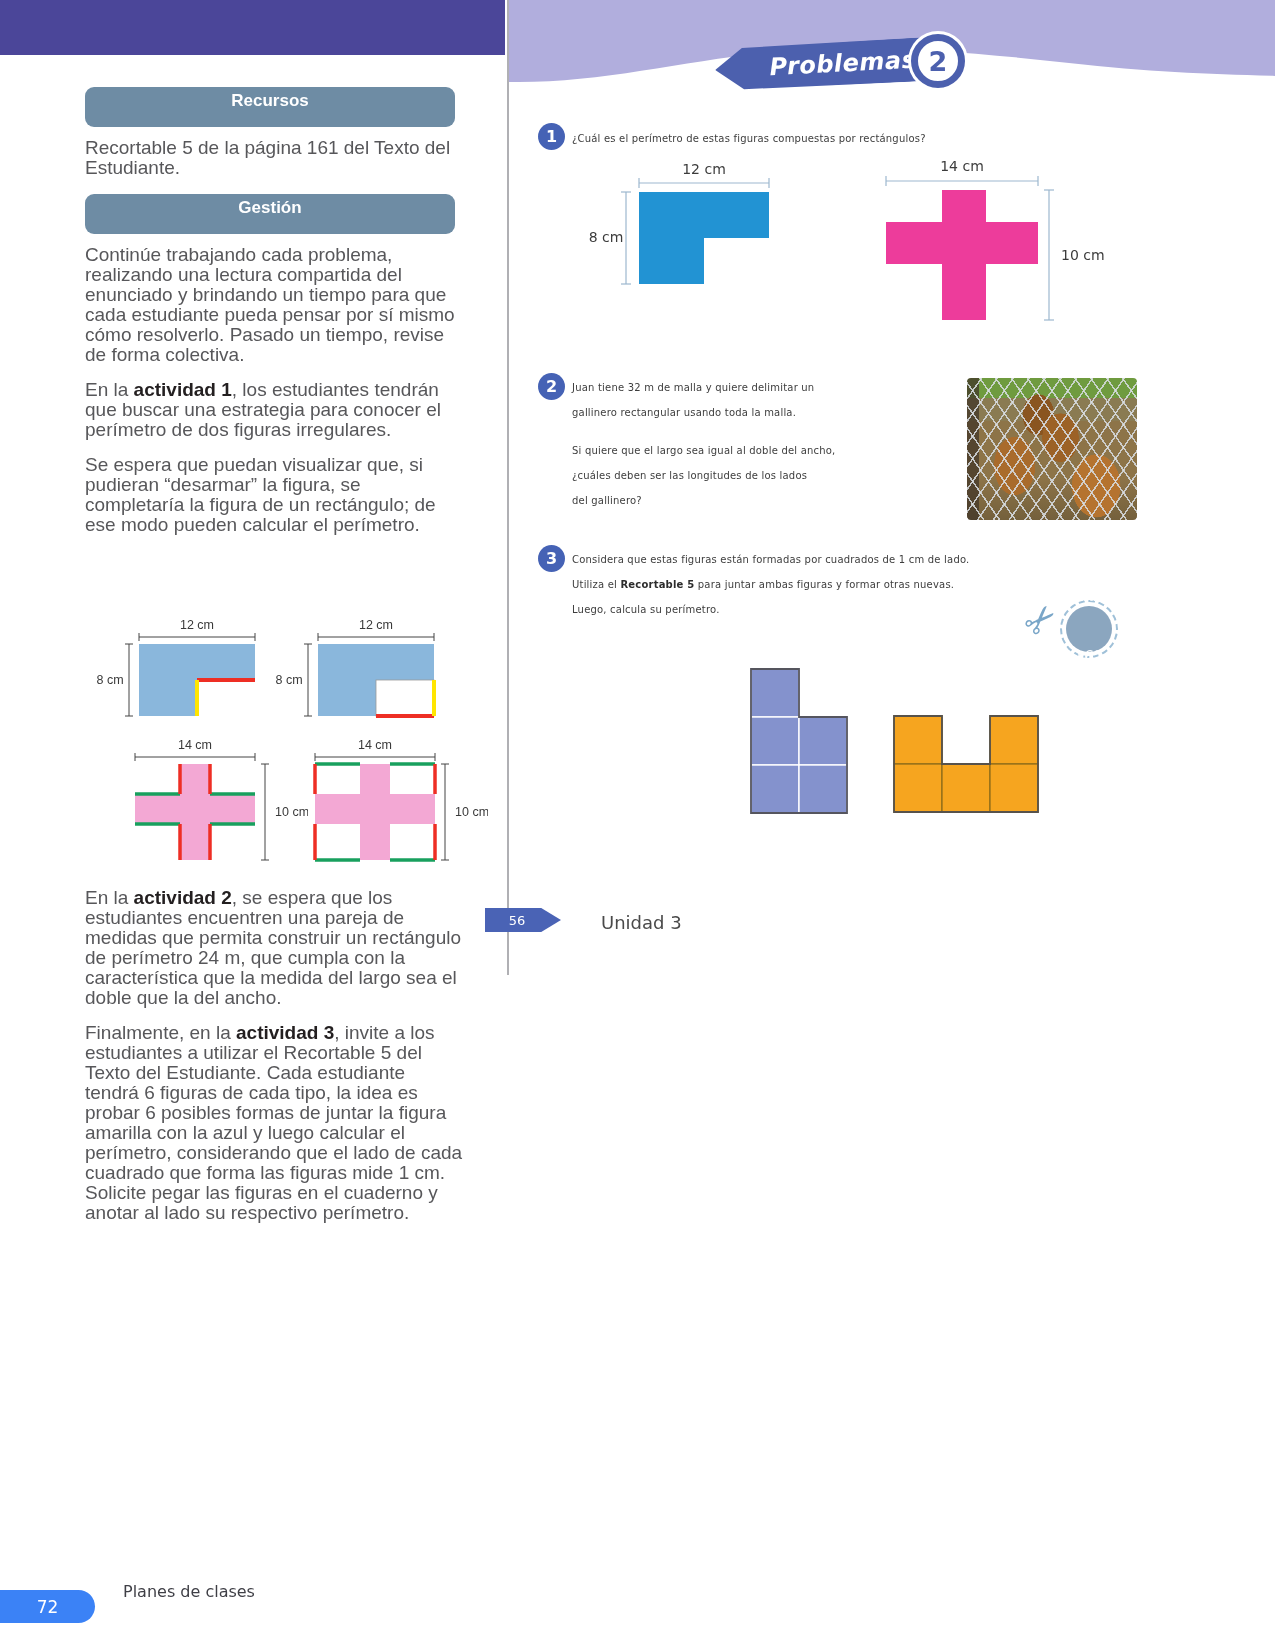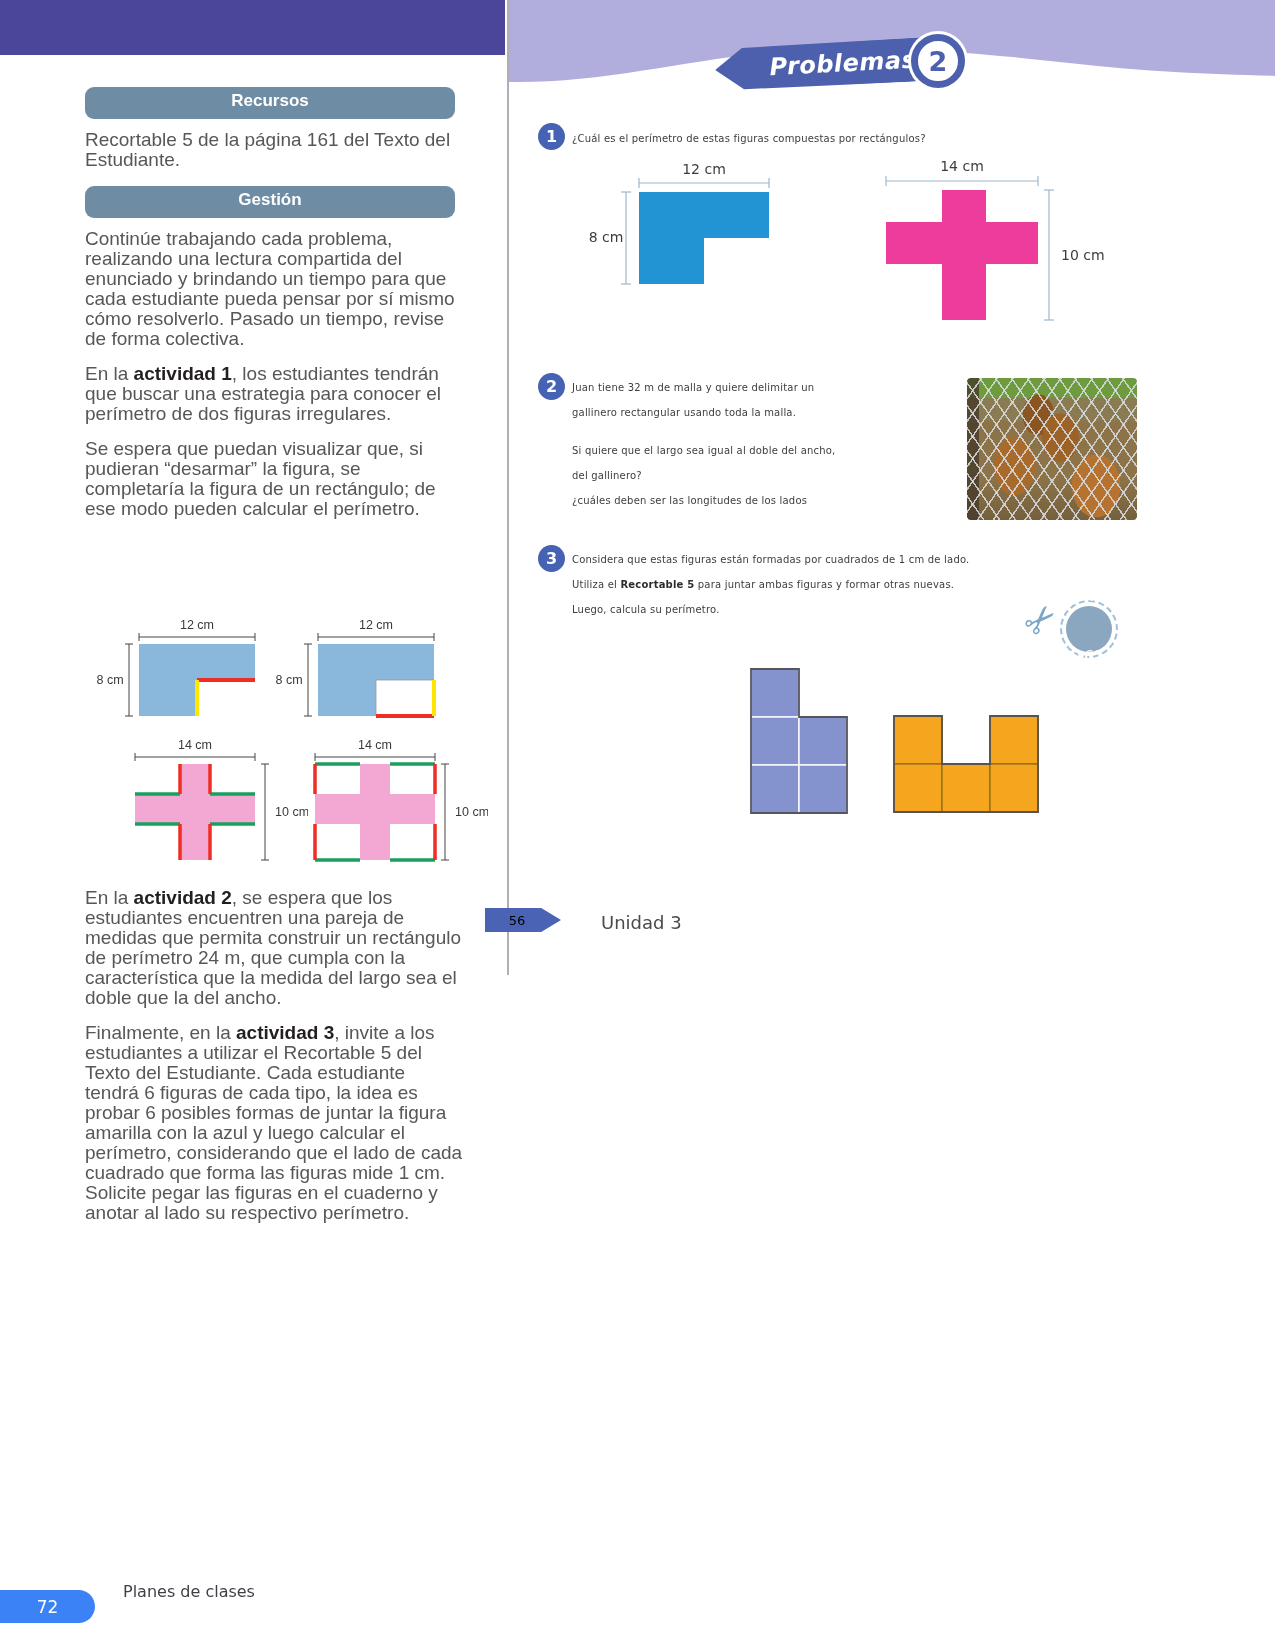--- a/index.html
+++ b/index.html
@@ -4,21 +4,21 @@
 <style>
   html,body{margin:0;padding:0;background:#ffffff;}
   .screen{position:relative;width:1275px;height:1650px;background:#ffffff;overflow:hidden;
           font-family:"Liberation Sans",sans-serif;}
 
   
   .top-band{position:absolute;left:0;top:0;width:505px;height:55px;background:#4b4699;}
 
   
   .teacher-col{position:absolute;left:85px;top:87px;width:370px;color:#57575a;}
-  .section-bar{height:32px;border-radius:9px;background:#6e8ca4;color:#fff;text-align:center;
+  .section-bar{height:40px;border-radius:9px;background:#6e8ca4;color:#fff;text-align:center;
                font-weight:bold;font-size:17px;line-height:28px;margin:0 0 11px 0;}
   .tpara{font-size:19px;line-height:20px;margin:0 0 15px 0;}
   .tpara b{color:#231f20;}
   .gestion-gap{margin-top:16px;}
 
   .teacher-figs{position:absolute;left:85px;top:618px;width:385px;height:268px;}
   .teacher-figs svg{position:absolute;}
 
   .teacher-col2{position:absolute;left:85px;top:888px;width:378px;color:#57575a;}
 
@@ -70,21 +70,21 @@
           border:2px dashed #9fc0d8;display:flex;align-items:center;justify-content:center;}
   .cutout-inner{width:46px;height:46px;border-radius:50%;background:#8ba6bf;color:#fff;
                 display:flex;flex-direction:column;align-items:center;justify-content:center;
                 font-size:10px;line-height:1.15;}
   .cutout-inner .n{font-size:16px;margin-top:44px;}
   .scissors{position:absolute;left:516px;top:598px;font-size:38px;color:#7aa6c8;
             transform:rotate(-45deg);z-index:2;}
 
   
   .sfoot-badge{position:absolute;left:-24px;top:908px;width:64px;height:24px;background:#4a63b5;
-               clip-path:polygon(0 0,74% 0,100% 50%,74% 100%,0 100%);color:#000000;font-size:13px;
+               clip-path:polygon(0 0,74% 0,100% 50%,74% 100%,0 100%);color:#ffffff;font-size:13px;
                display:flex;align-items:center;justify-content:center;padding-right:12px;z-index:3;}
   .sfoot-label{position:absolute;left:48px;top:912px;font-size:18px;color:#4a4a4a;margin-left:44px;}
 
   svg text{font-family:"DejaVu Sans",sans-serif;}
   .teacher-figs svg text{font-family:"Liberation Sans",sans-serif;}
 </style>
 </head>
 <body>
 
 <div class="screen">
@@ -230,22 +230,22 @@
       </svg>
     </div>
 
     <div class="pnum" style="left:29px;top:373px;">2</div>
     <div class="ptext" style="left:63px;top:375px;">
       <div>Juan tiene 32 m de malla y quiere delimitar un</div>
       <div>gallinero rectangular usando toda la malla.</div>
     </div>
     <div class="ptext" style="left:63px;top:438px;">
       <div>Si quiere que el largo sea igual al doble del ancho,</div>
+      <div>¿cuáles deben ser las longitudes de los lados</div>
       <div>del gallinero?</div>
-      <div>¿cuáles deben ser las longitudes de los lados</div>
     </div>
     <div class="photo"></div>
 
     <div class="pnum" style="left:29px;top:545px;">3</div>
     <div class="ptext" style="left:63px;top:547px;width:620px;">
       <div>Considera que estas figuras están formadas por cuadrados de 1 cm de lado.</div>
       <div><span>Utiliza el </span><b>Recortable 5</b><span> para juntar ambas figuras y formar otras nuevas.</span></div>
       <div>Luego, calcula su perímetro.</div>
     </div>
 

